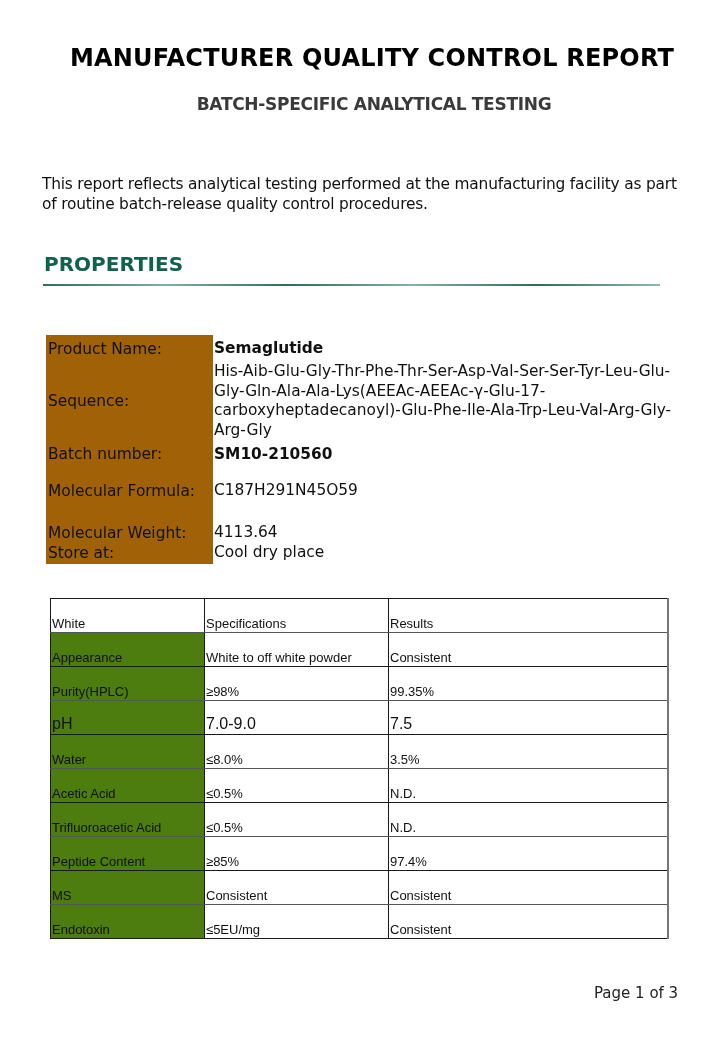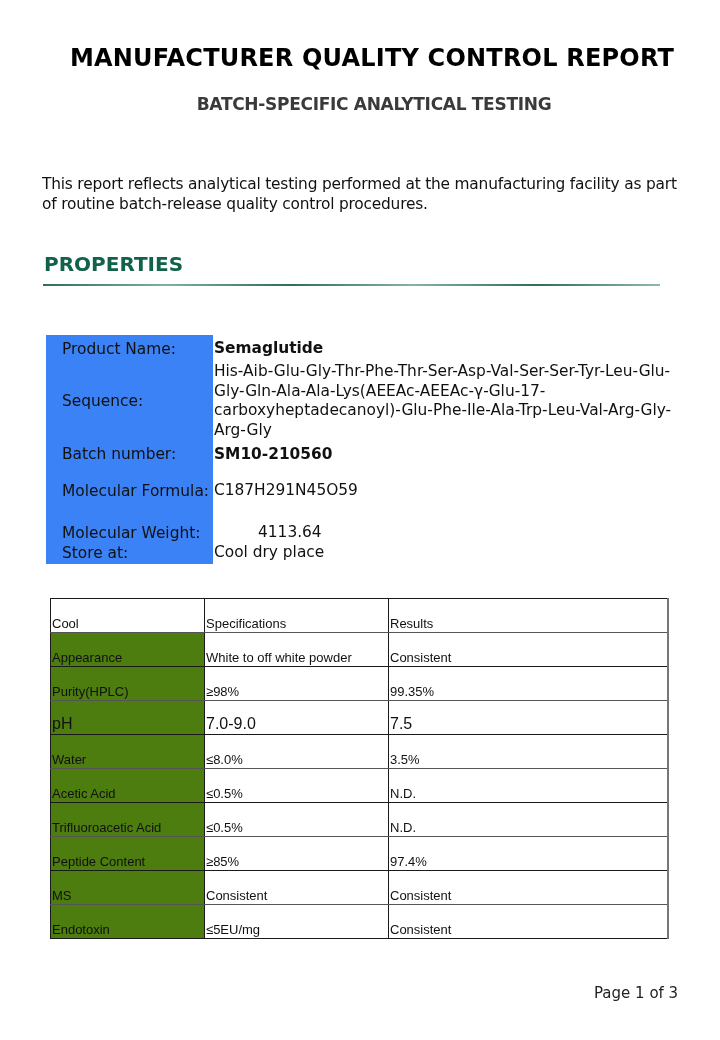--- a/index.html
+++ b/index.html
@@ -70,25 +70,25 @@
       font-size: 15.4px;
       color: #111;
     }
     .prop-row {
       display: flex;
       align-items: center;
     }
     .prop-label {
       width: 167px;
       flex: 0 0 167px;
-      background: #3b82f6;
+      background: #a16207;
       align-self: stretch;
       display: flex;
       align-items: center;
-      padding-left: 16px;
+      padding-left: 2px;
       box-sizing: border-box;
     }
     .prop-value {
       padding-left: 1px;
       line-height: 19.5px;
     }
     .bold { font-weight: bold; }
     .r-product { height: 27px; }
     .r-seq { height: 78px; }
     .r-batch { height: 32px; }
@@ -151,32 +151,32 @@
   <div class="prop-row r-batch">
     <div class="prop-label" style="align-items:flex-start; padding-top:5px;">Batch number:</div>
     <div class="prop-value bold" style="align-self:flex-start; padding-top:5px;">SM10-210560</div>
   </div>
   <div class="prop-row r-formula">
     <div class="prop-label">Molecular Formula:</div>
     <div class="prop-value">C187H291N45O59</div>
   </div>
   <div class="prop-row r-weight">
     <div class="prop-label" style="align-items:flex-end;">Molecular Weight:</div>
-    <div class="prop-value" style="align-self:flex-end;margin-left:44px;">4113.64</div>
+    <div class="prop-value" style="align-self:flex-end;">4113.64</div>
   </div>
   <div class="prop-row r-store">
     <div class="prop-label">Store at:</div>
     <div class="prop-value">Cool dry place</div>
   </div>
 </div>
 
 <table class="tests">
   <tbody>
     <tr class="head">
-      <td class="c1">Cool</td>
+      <td class="c1">White</td>
       <td class="c2">Specifications</td>
       <td class="c3">Results</td>
     </tr>
     <tr class="row">
       <td class="c1">Appearance</td>
       <td class="c2">White to off white powder</td>
       <td class="c3">Consistent</td>
     </tr>
     <tr class="row">
       <td class="c1">Purity(HPLC)</td>

